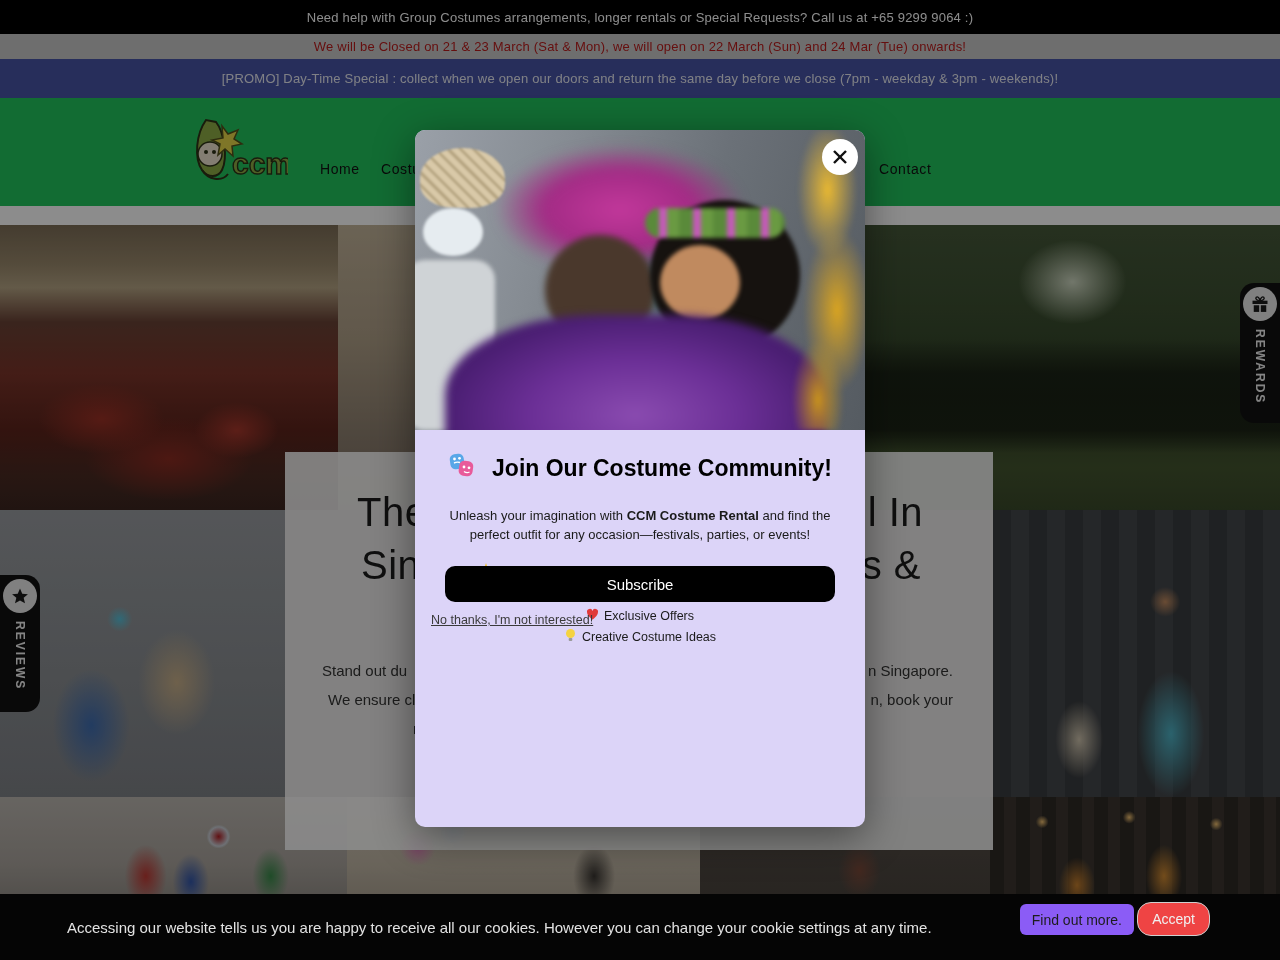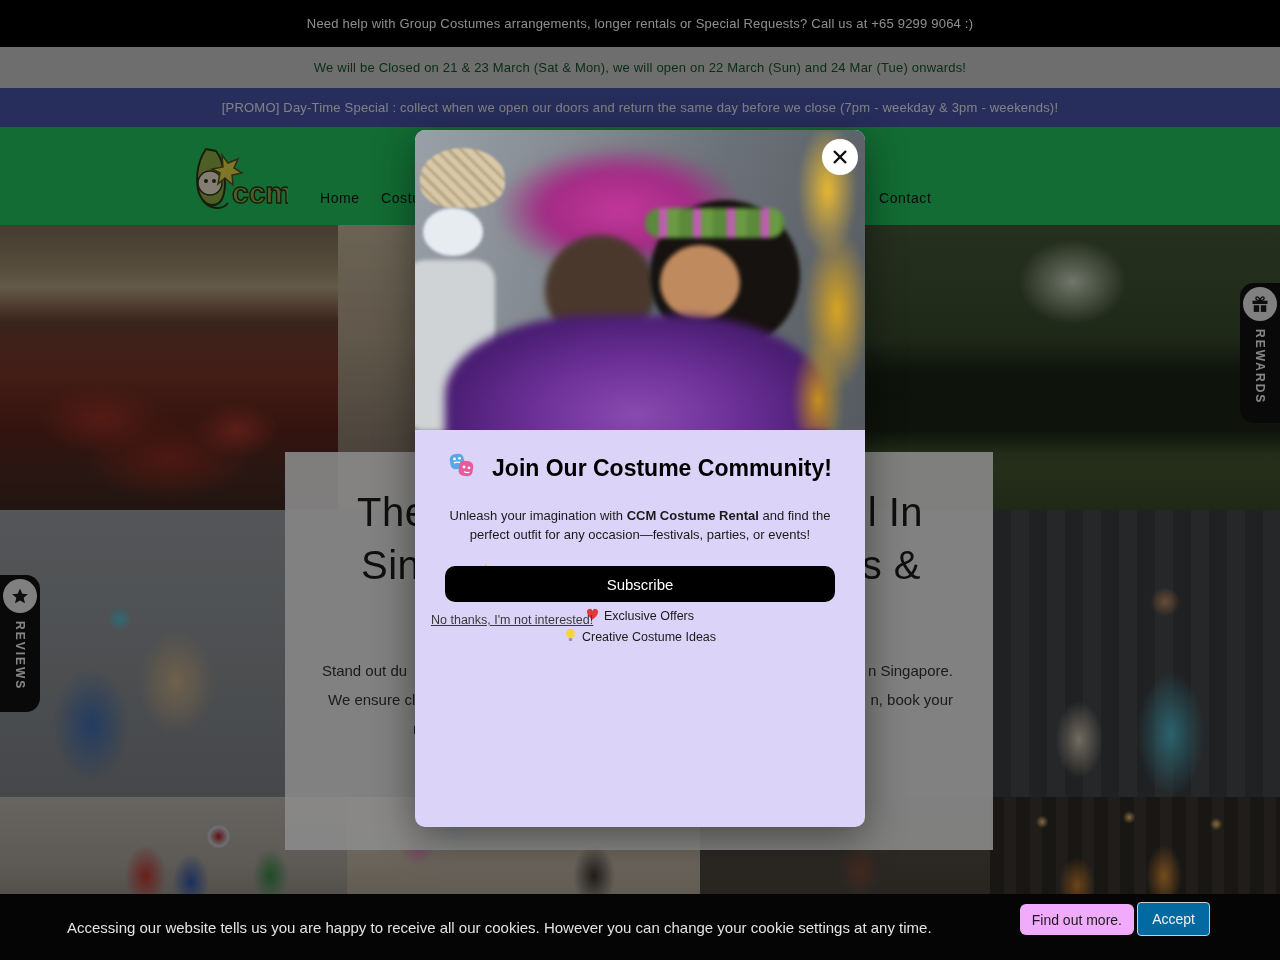--- a/index.html
+++ b/index.html
@@ -3,22 +3,22 @@
 <meta charset="utf-8">
 <style>
   * { margin:0; padding:0; box-sizing:border-box; }
   html,body { width:1280px; height:960px; overflow:hidden; background:#000;
     font-family:"Liberation Sans", sans-serif; }
   .page { position:relative; width:1280px; height:960px; background:#fff; }
 
   
   .bar { width:100%; display:flex; align-items:center; justify-content:center;
     font-size:13px; letter-spacing:.2px; }
-  .bar1 { height:47px; background:var(--announce1_bg); color:#ffffff; }
-  .bar2 { height:41px; background:var(--announce2_bg); color:#14532d;justify-content:center; }
+  .bar1 { height:34px; background:var(--announce1_bg); color:#ffffff; }
+  .bar2 { height:25px; background:var(--announce2_bg); color:#b91c1c;justify-content:center; }
   .bar3 { height:39px; background:var(--promo_bar); color:#e8eaf2; }
 
   
   .header { position:relative; height:108px; background:#22c55e; }
   .logo { position:absolute; left:188px; top:14px; width:100px; height:80px; }
   .nav-item { position:absolute; top:63px; font-size:14px; color:#121212; letter-spacing:.6px; cursor:pointer; }
   .nav-home { left:320px; text-underline-offset:6px; }
   .nav-costumes { left:381px; }
   .nav-contact { left:879px; }
   .hicon { position:absolute; top:159px; width:24px; height:24px; cursor:pointer; }
@@ -107,23 +107,23 @@
     color:#f2f2f2; margin-top:8px; }
 
   
   .dim { position:absolute; inset:0; background:var(--overlay); z-index:5; }
 
   
   .cookie { position:absolute; left:0; bottom:0; width:1280px; height:66px; background:var(--cookie_bg);
     z-index:8; display:flex; align-items:center; }
   .cookie-msg { margin-left:67px; color:#e2e2e2; font-size:15px; }
   .btn-find { position:absolute; right:146px; top:10px; height:31px; padding:0 12px;
-    background:#f0abfc; color:#1c1c1c; font-size:14px; border:none; border-radius:6px; cursor:pointer; }
+    background:#8b5cf6; color:#1c1c1c; font-size:14px; border:none; border-radius:6px; cursor:pointer; }
   .btn-accept { position:absolute; right:70px; top:8px; height:34px; padding:0 14px;
-    background:#0369a1; color:#f0f0f0; font-size:14px; border:1px solid #cfcfcf; border-radius:4px; cursor:pointer; }
+    background:#ef4444; color:#f0f0f0; font-size:14px; border:1px solid #cfcfcf; border-radius:14px; cursor:pointer; }
 
   
   .modal { position:absolute; left:415px; top:130px; width:450px; height:697px; z-index:20;
     border-radius:10px; box-shadow:0 10px 40px rgba(0,0,0,.45); background:var(--modal_bg); }
   .modal-img { position:absolute; left:0; top:0; width:450px; height:300px; overflow:hidden;
     border-radius:10px 10px 0 0;
     background:linear-gradient(105deg,#9aa0a8 0%,#858b92 30%,#6b7178 60%,#555b61 100%); }
   .mi { position:absolute; border-radius:50%; }
   .mi-sign { left:80px; top:15px; width:250px; height:130px; border-radius:10px;
     background:radial-gradient(closest-side,#c2389b 0%,#a32b85 60%,rgba(0,0,0,0) 100%); filter:blur(6px); }

